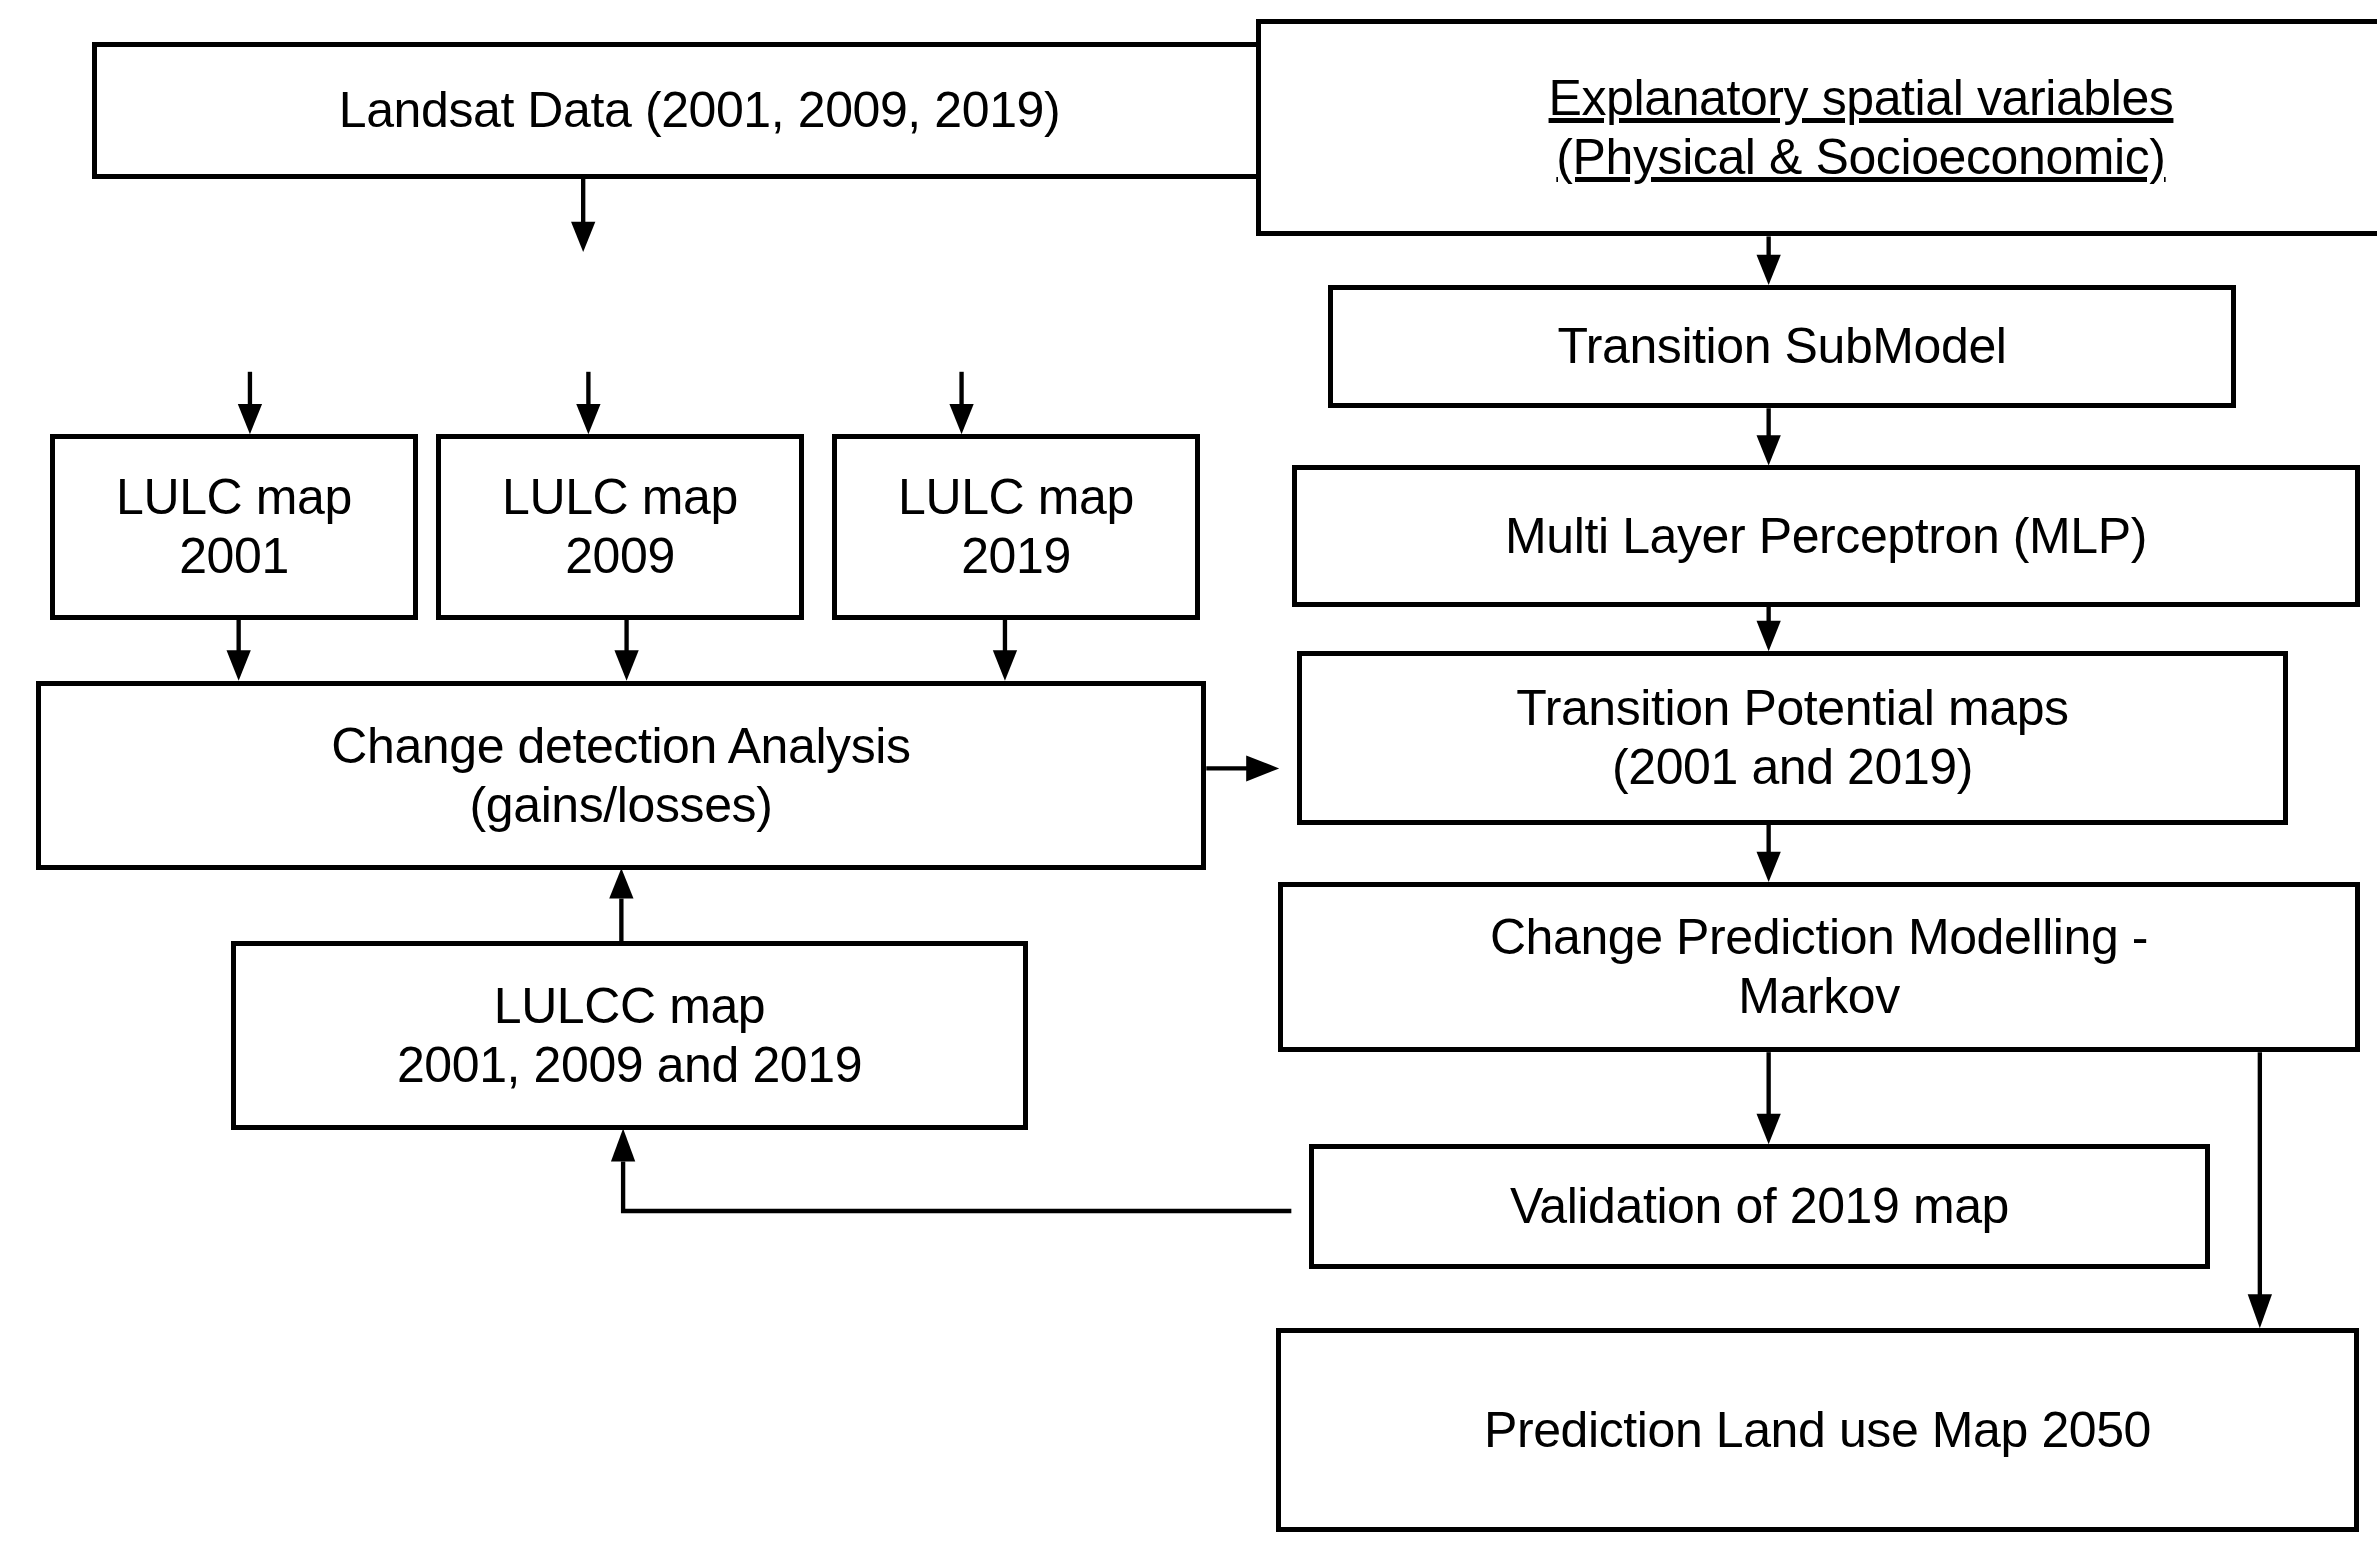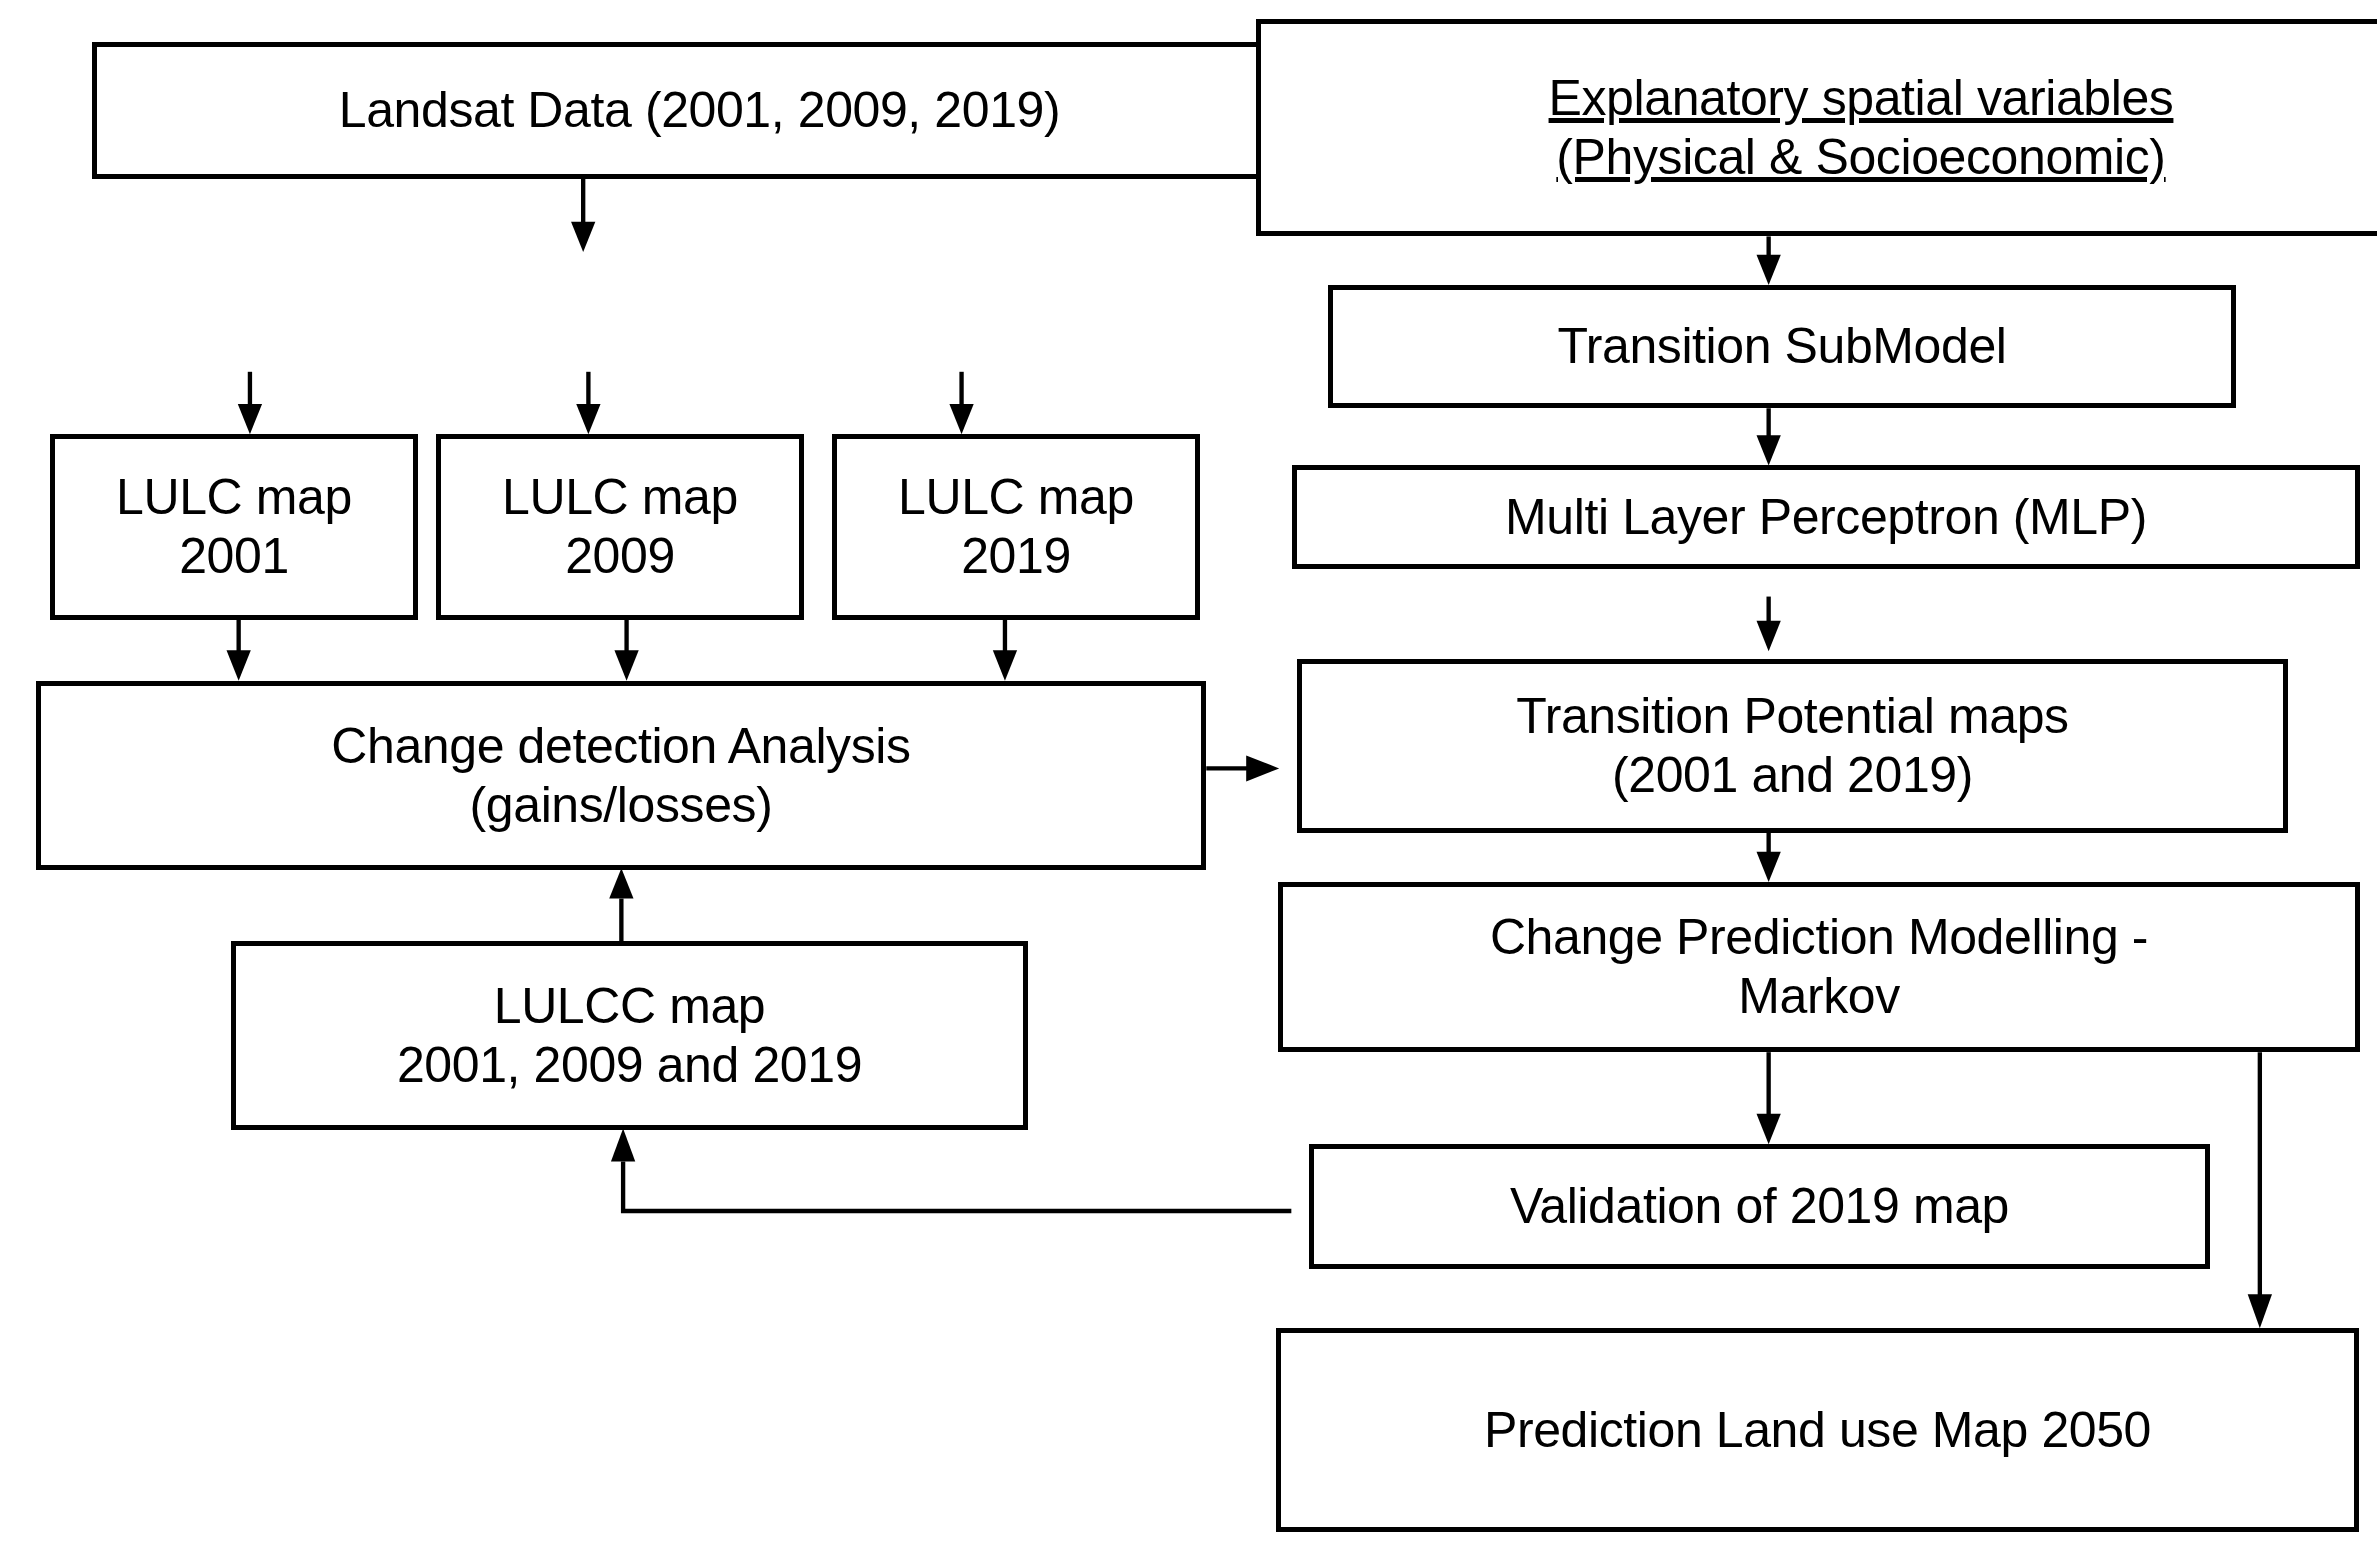--- a/index.html
+++ b/index.html
@@ -153,23 +153,23 @@
 (gains/losses)</div>
 
   <div class="node" style="left:231px; top:941px; width:797px; height:189px;">LULCC map
 2001, 2009 and 2019</div>
 
   <div class="node" style="left:1256px; top:19px; width:1210px; height:217px;text-decoration:underline;">Explanatory spatial variables
 (Physical &amp; Socioeconomic)</div>
 
   <div class="node" style="left:1328px; top:285px; width:908px; height:123px;">Transition SubModel</div>
 
-  <div class="node" style="left:1292px; top:465px; width:1068px; height:104px;">Multi Layer Perceptron (MLP)</div>
+  <div class="node" style="left:1292px; top:465px; width:1068px; height:142px;">Multi Layer Perceptron (MLP)</div>
 
-  <div class="node" style="left:1297px; top:651px; width:991px; height:174px;margin-top:8px;">Transition Potential maps
+  <div class="node" style="left:1297px; top:651px; width:991px; height:174px;">Transition Potential maps
 (2001 and 2019)</div>
 
   <div class="node" style="left:1278px; top:882px; width:1082px; height:170px;">Change Prediction Modelling -
 Markov</div>
 
   <div class="node" style="left:1309px; top:1144px; width:901px; height:125px;text-align:center;">Validation of 2019 map</div>
 
   <div class="node" style="left:1276px; top:1328px; width:1083px; height:204px;">Prediction Land use Map 2050</div>
 
 </div>

